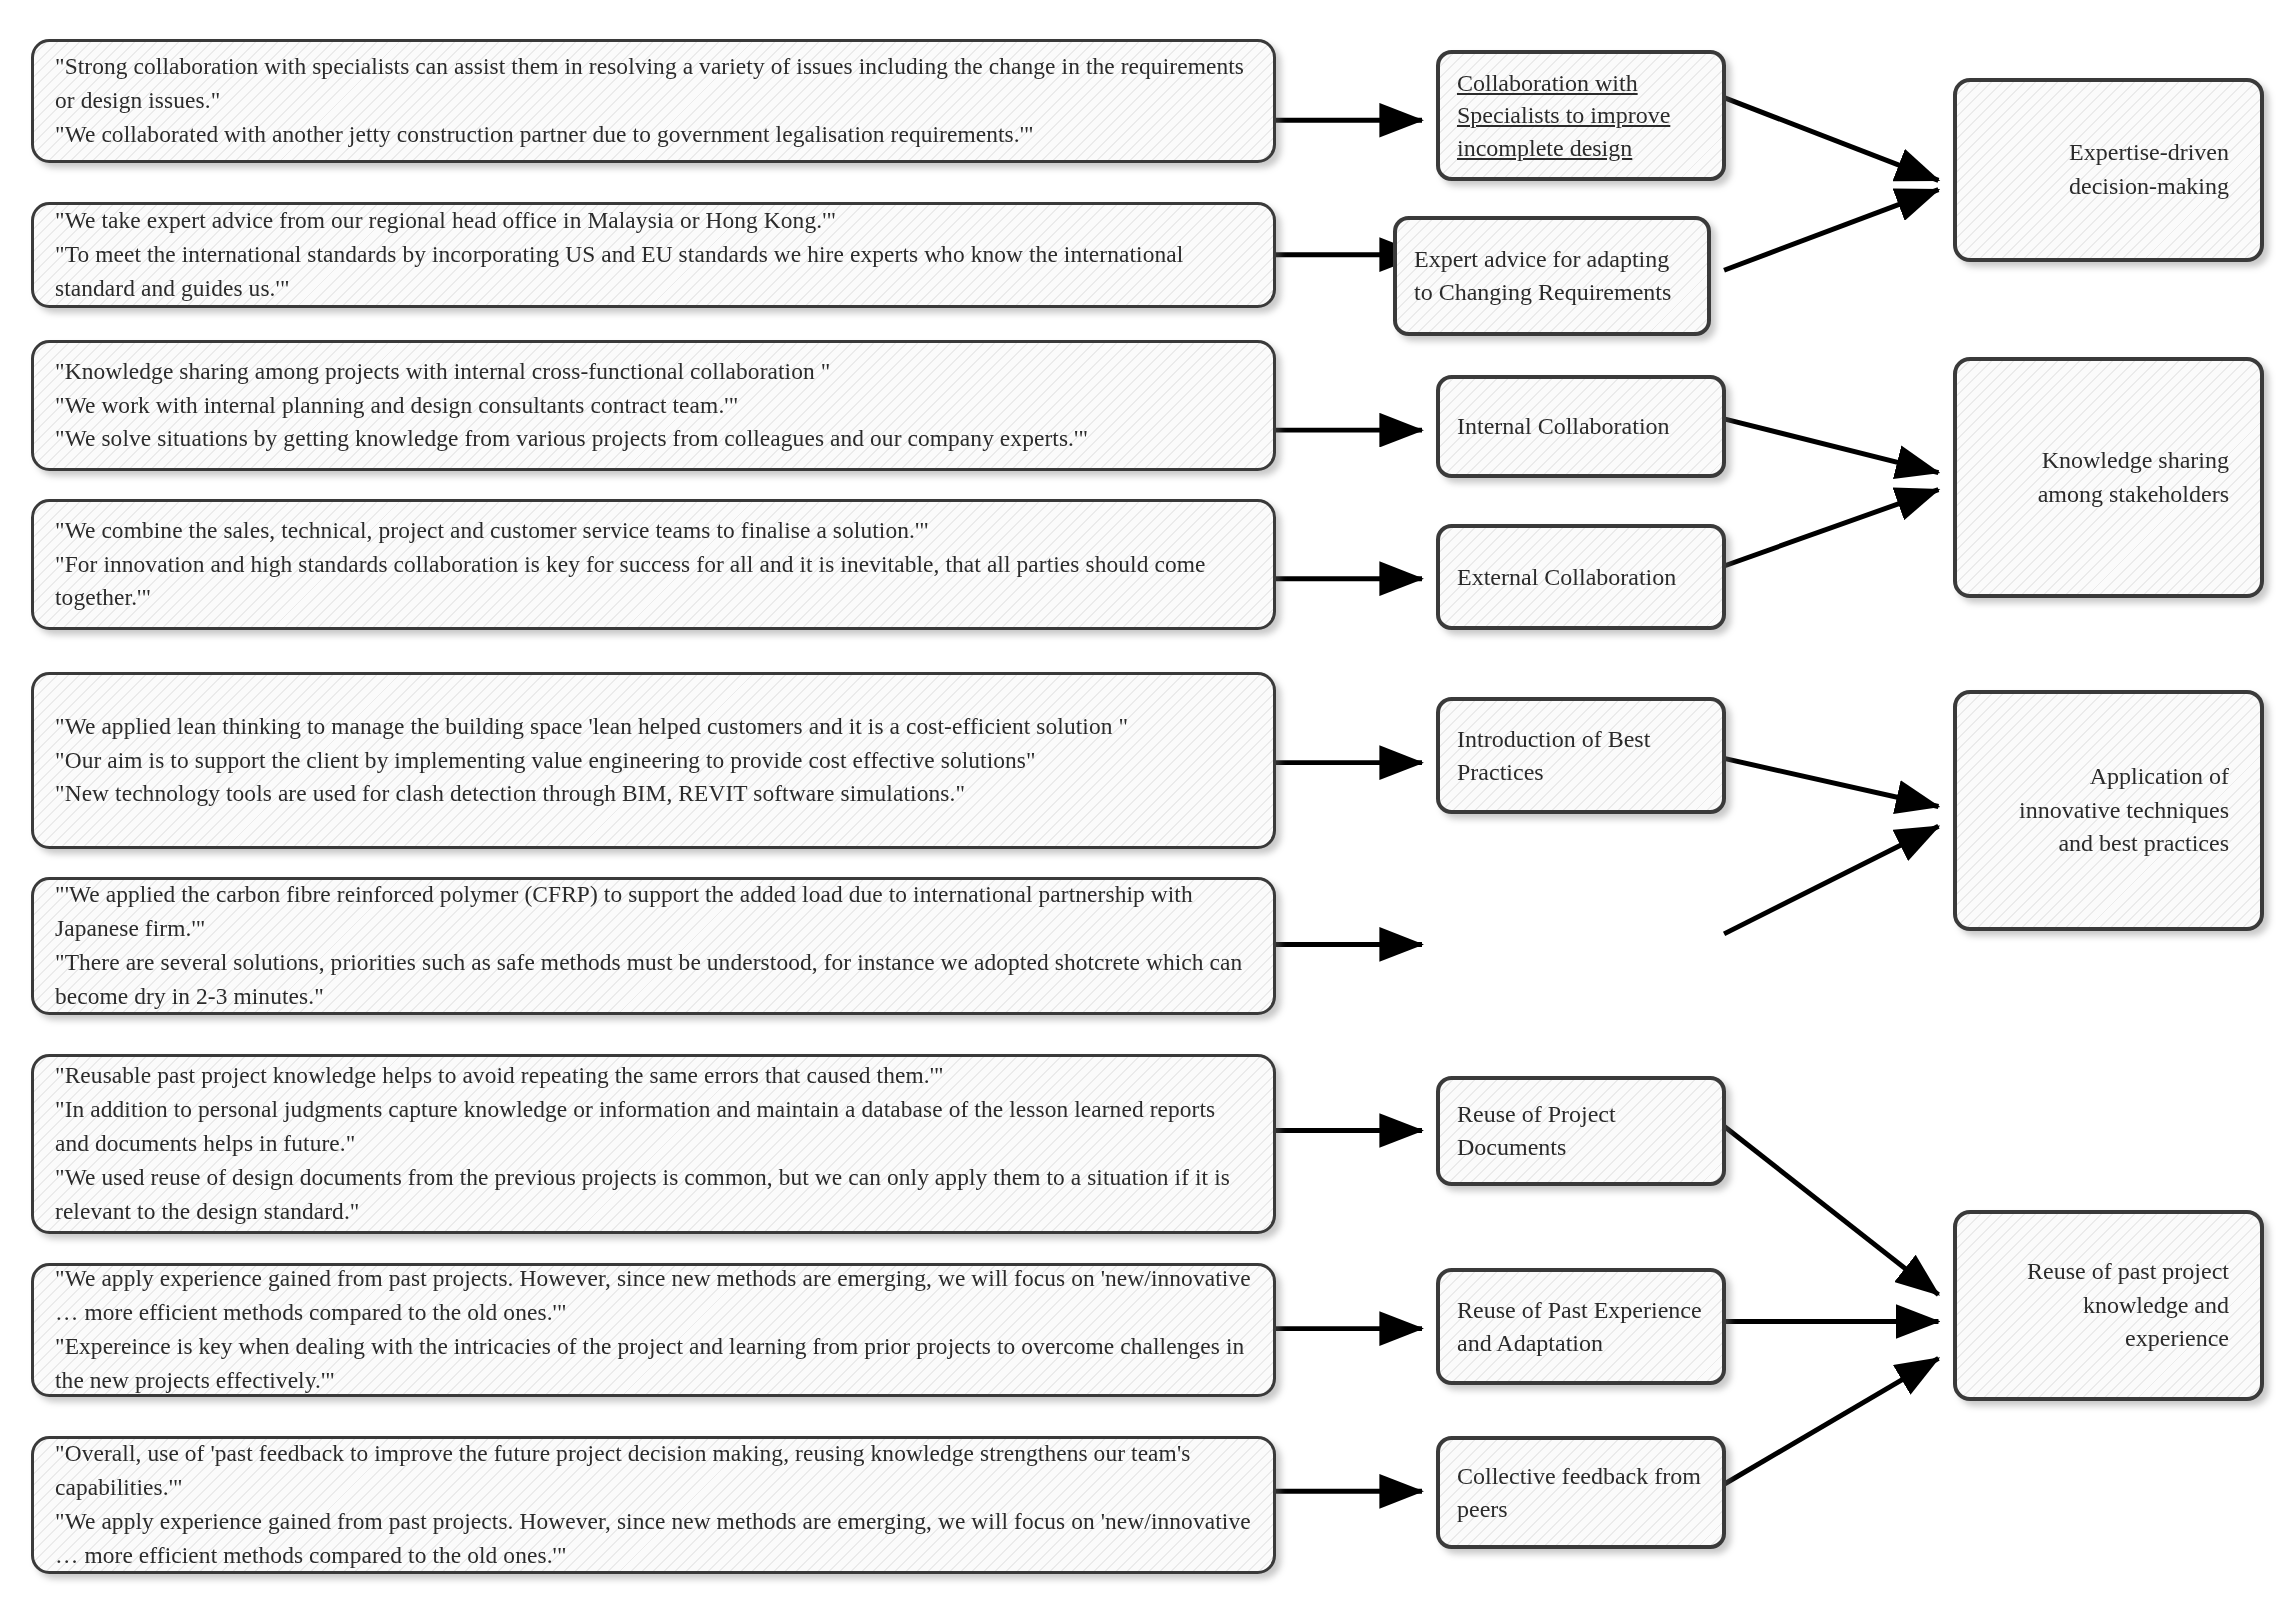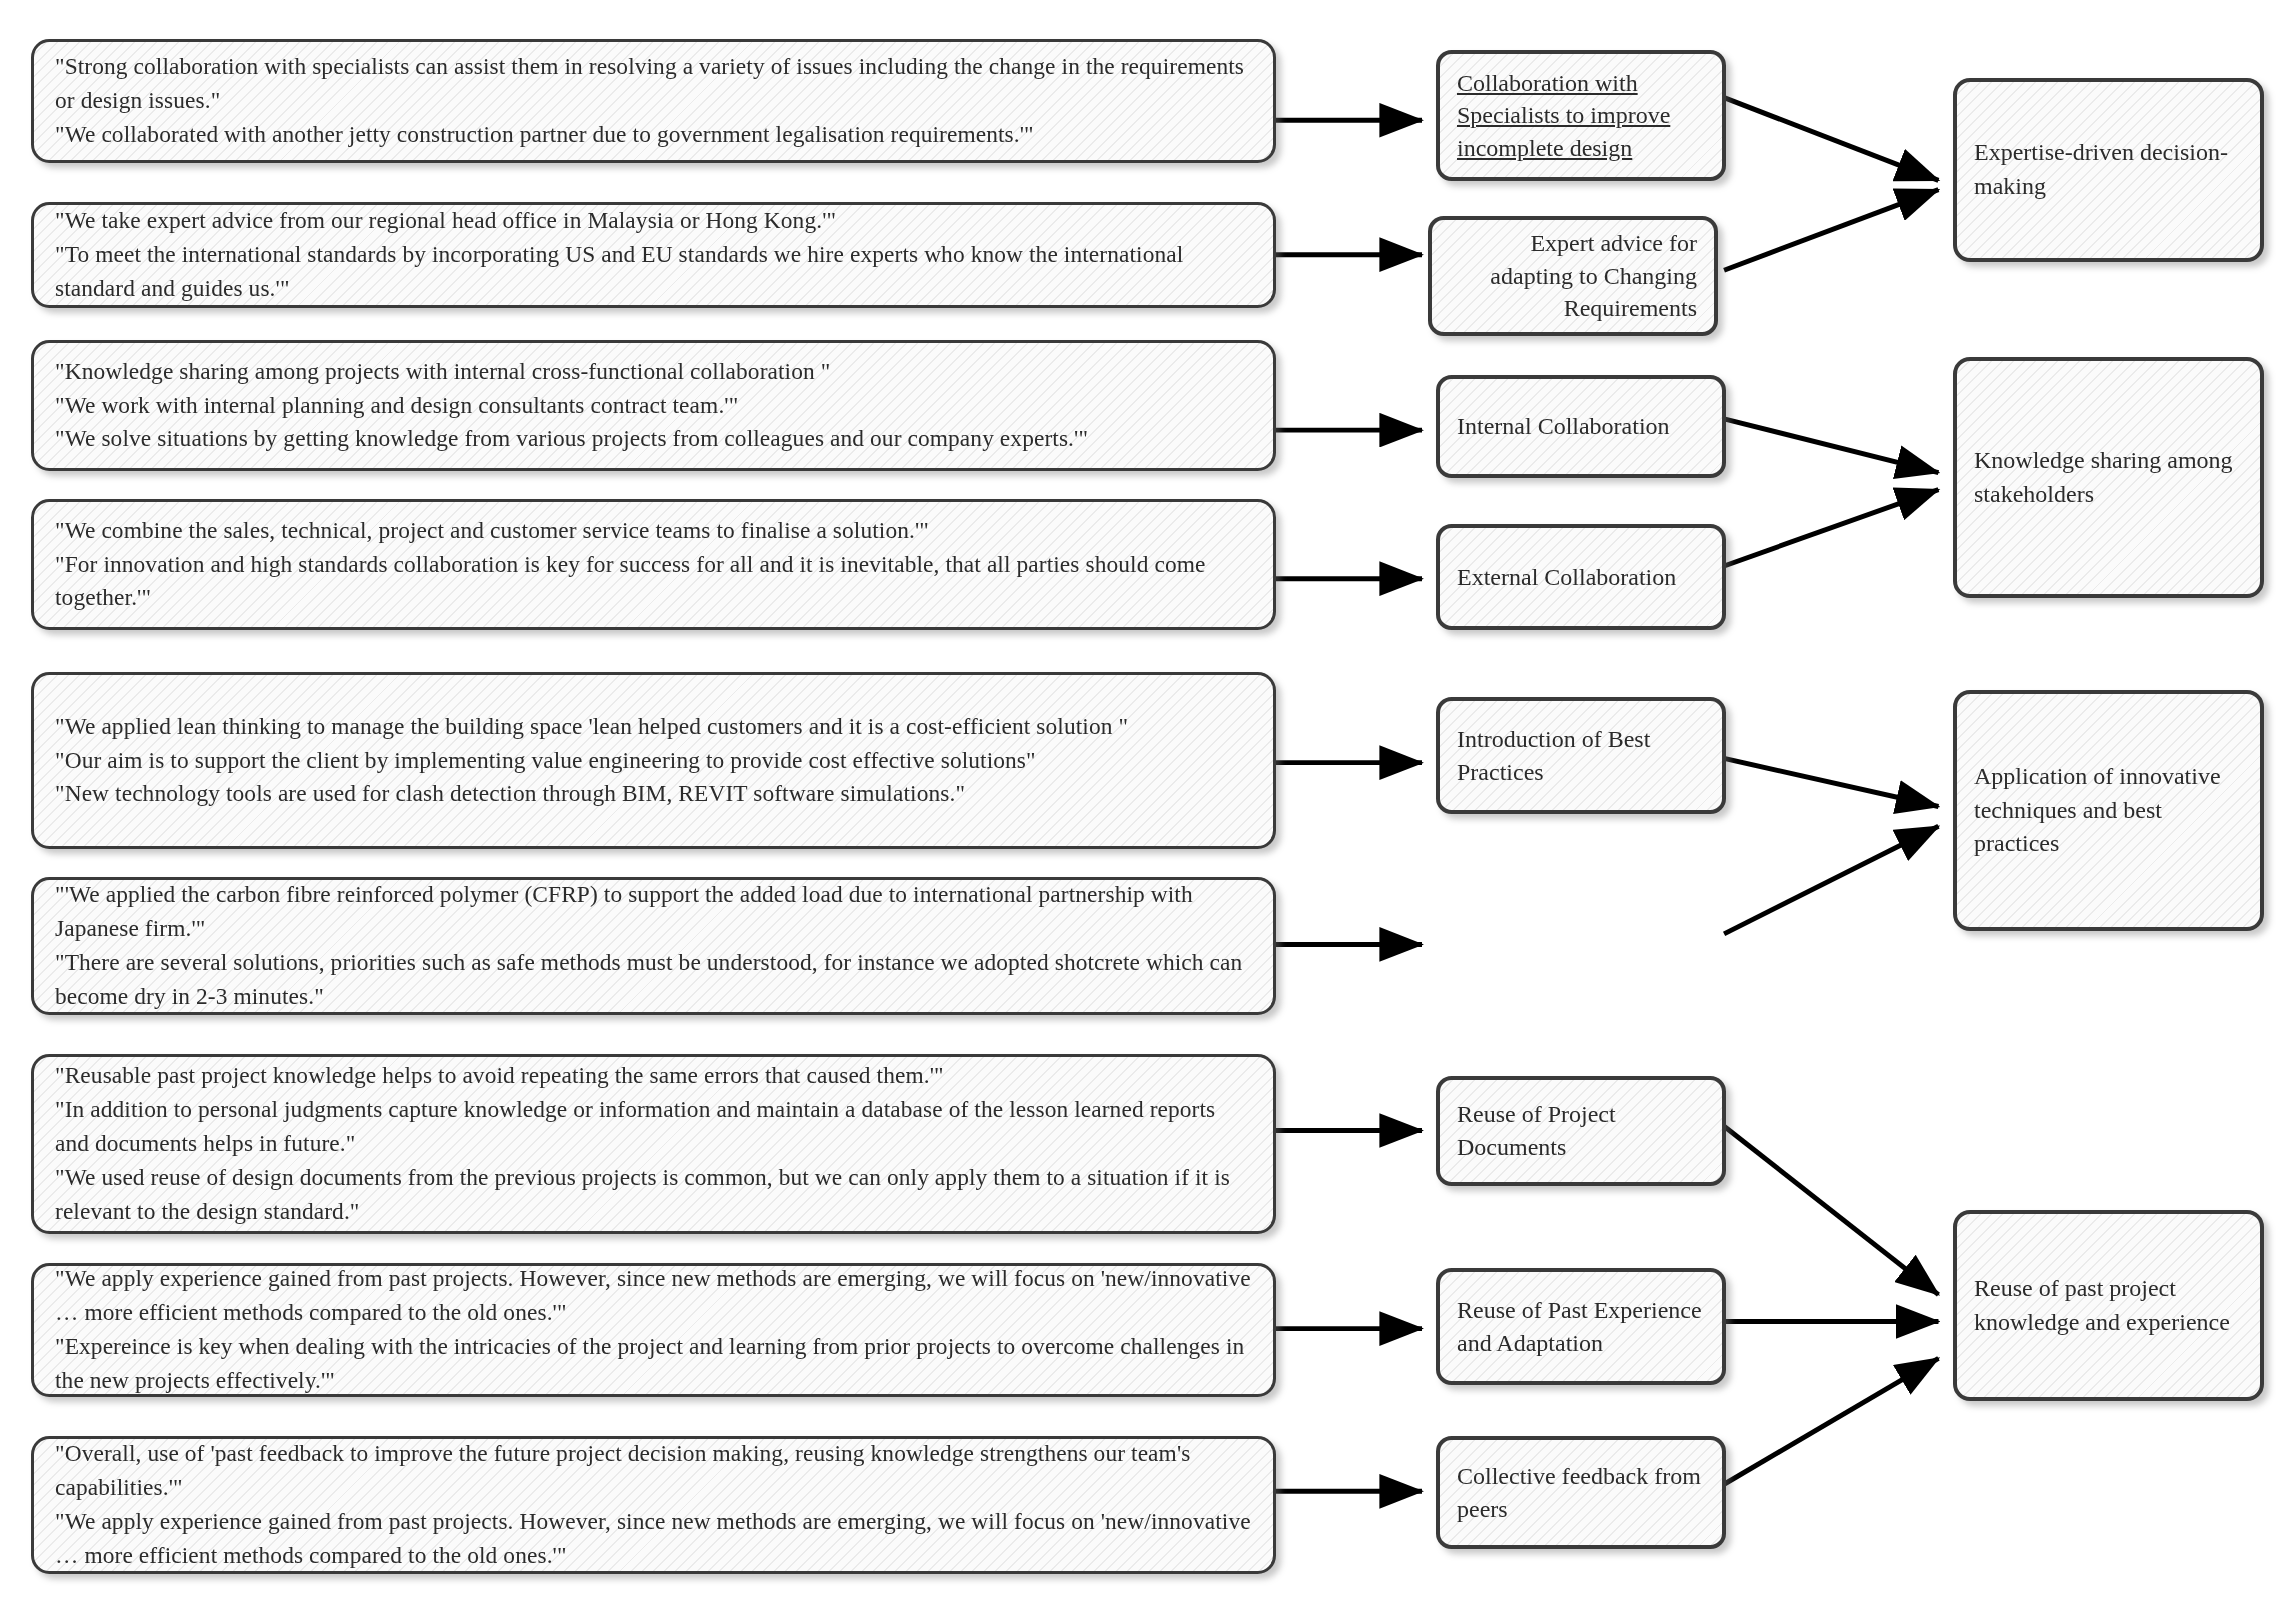--- a/index.html
+++ b/index.html
@@ -59,21 +59,21 @@
     border-width: 4.2px;
     border-radius: 15.6px;
   }
   .code .txt { padding: 0 17px; line-height: 1.36; }
   
   .theme {
     font-size: 24px;
     border-width: 4.2px;
     border-radius: 17px;
   }
-  .theme .txt { padding: 0 17px; line-height: 1.40; }
+  .theme .txt { padding: 0 31px; line-height: 1.40; text-align: right; }
 </style>
 </head>
 <body>
 
 <div id="canvas">
 
   <svg id="edges" viewBox="0 0 3244 2280" xmlns="http://www.w3.org/2000/svg">
     <defs>
       <marker id="ah" markerWidth="9" markerHeight="7" refX="8.6" refY="3.5" orient="auto" markerUnits="strokeWidth">
         <path d="M0,0 L9,3.5 L0,7 Z" fill="#000000"></path>
@@ -148,21 +148,21 @@
 
   <div class="node quote" style="left:31px; top:1436px; width:1245px; height:138px;">
     <div class="txt">"Overall, use of 'past feedback to improve the future project decision making, reusing knowledge strengthens our team's capabilities.'"
 "We apply experience gained from past projects. However, since new methods are emerging, we will focus on 'new/innovative … more efficient methods compared to the old ones.'"</div>
   </div>
 
   <div class="node code" style="left:1436px; top:50px; width:290px; height:131px;text-decoration:underline;">
     <div class="txt">Collaboration with Specialists to improve incomplete design</div>
   </div>
 
-  <div class="node code" style="left:1428px; top:216px; width:290px; height:120px;text-align:right;">
+  <div class="node code" style="left:1393px; top:216px; width:318px; height:120px;">
     <div class="txt">Expert advice for adapting to Changing Requirements</div>
   </div>
 
   <div class="node code" style="left:1436px; top:375px; width:290px; height:103px;">
     <div class="txt">Internal Collaboration</div>
   </div>
 
   <div class="node code" style="left:1436px; top:524px; width:290px; height:106px;">
     <div class="txt">External Collaboration</div>
   </div>

